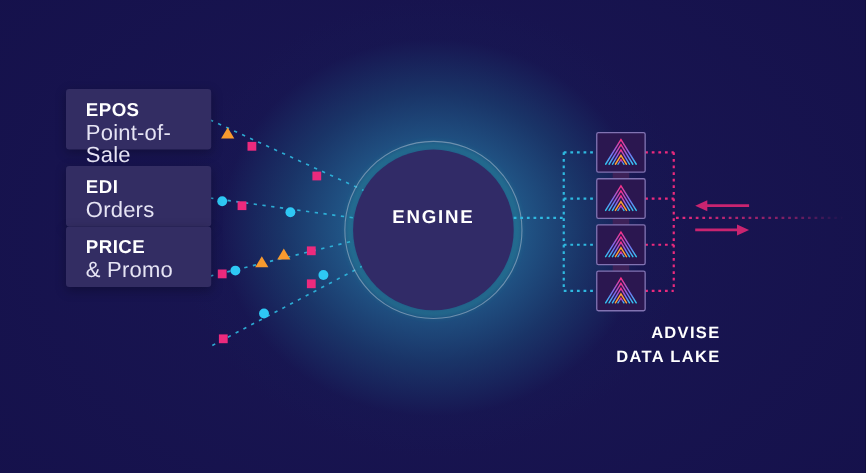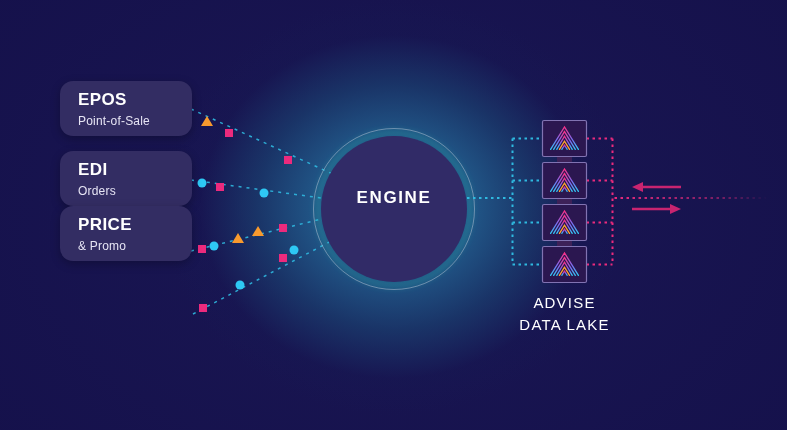--- a/index.html
+++ b/index.html
@@ -9,33 +9,33 @@
     background:
       radial-gradient(ellipse 275px 245px at 394px 207px,
         rgba(47,127,173,.95) 0%, rgba(34,96,143,.88) 28%,
         rgba(26,64,112,.72) 50%, rgba(22,26,84,.30) 70%, rgba(20,16,70,0) 85%),
       radial-gradient(ellipse 900px 620px at 394px 215px,
         #1a1754 0%, #15114b 60%, #120e41 100%);
   }
   svg.flow{position:absolute;left:0;top:0;}
   .src-card{
     position:absolute;left:60px;width:132px;height:55px;box-sizing:border-box;
-    background:var(--panel,#332d63);border-radius:13px;padding:8px 0 0 18px;
+    background:var(--panel,#332d63);border-radius:3px;padding:8px 0 0 18px;
     box-shadow:0 3px 10px rgba(0,0,0,.25);
   }
   .src-title{font-size:17px;font-weight:bold;color:var(--text-primary,#ffffff);letter-spacing:.4px;line-height:21px;}
-  .src-sub{font-size:12px;color:var(--text-secondary,#e6e4f4);letter-spacing:.2px;line-height:20px;margin-top:1px;}
+  .src-sub{font-size:20px;color:var(--text-secondary,#e6e4f4);letter-spacing:.2px;line-height:20px;margin-top:1px;}
   .engine-label{
     position:absolute;left:304px;top:185px;width:180px;text-align:center;
     color:var(--text-primary,#ffffff);font-size:17px;font-weight:bold;
     letter-spacing:1.6px;line-height:26px;
   }
   .lake-label{
-    position:absolute;left:474px;top:292px;width:181px;text-align:center;
-    color:var(--text-primary,#ffffff);font-size:15px;font-weight:normal;
+    position:absolute;left:474px;top:292px;width:181px;text-align:right;
+    color:var(--text-primary,#ffffff);font-size:15px;font-weight:bold;
     letter-spacing:1.2px;line-height:22px;
   }
 </style>
 </head>
 <body>
 
 <div class="stage" style="--panel: #332d63; --text-primary: #ffffff; --text-secondary: #e6e4f4;">
 
   <svg class="flow" width="787" height="430" viewBox="0 0 787 430">
     <defs>

